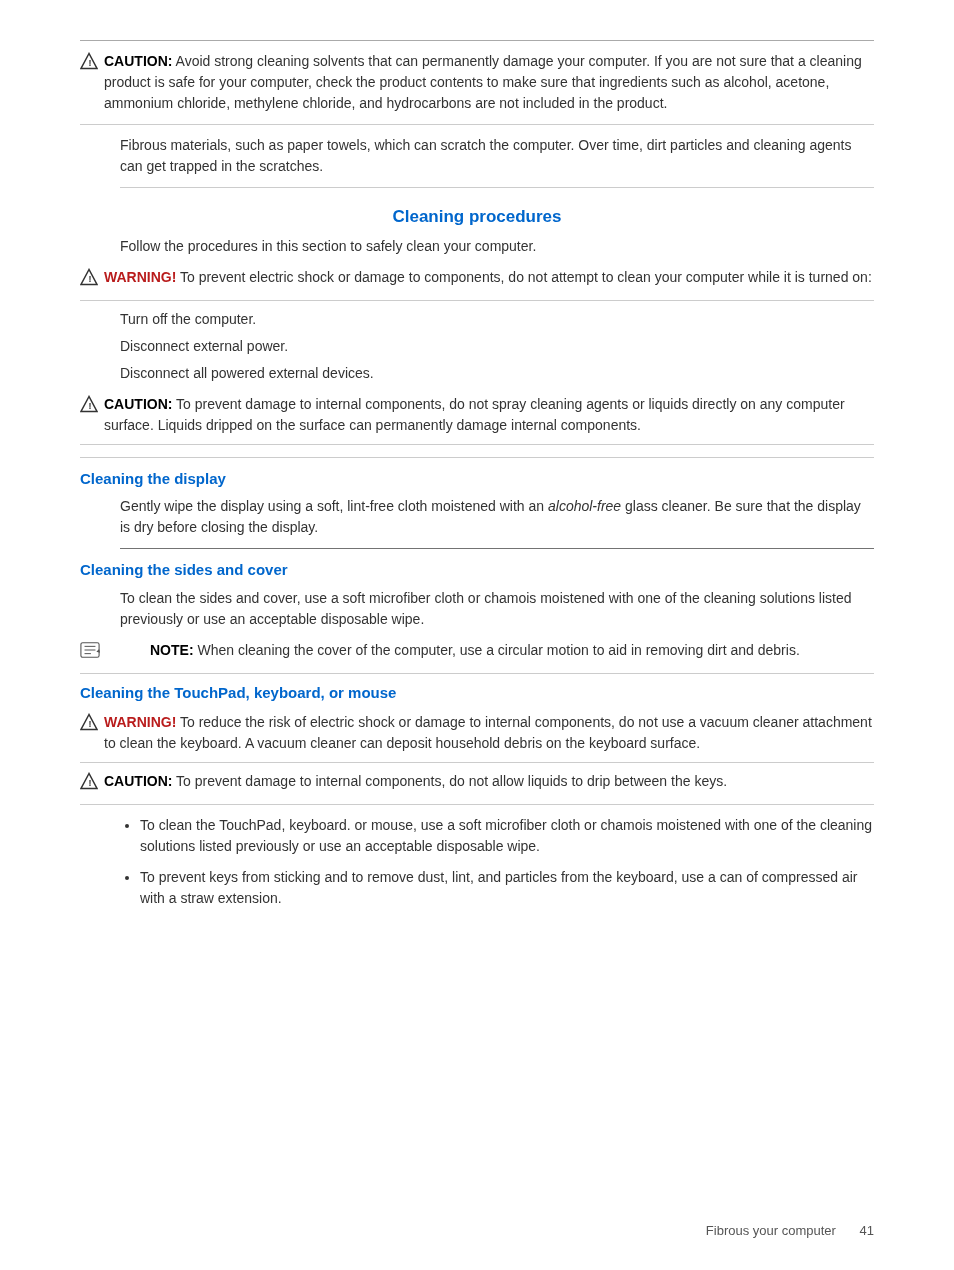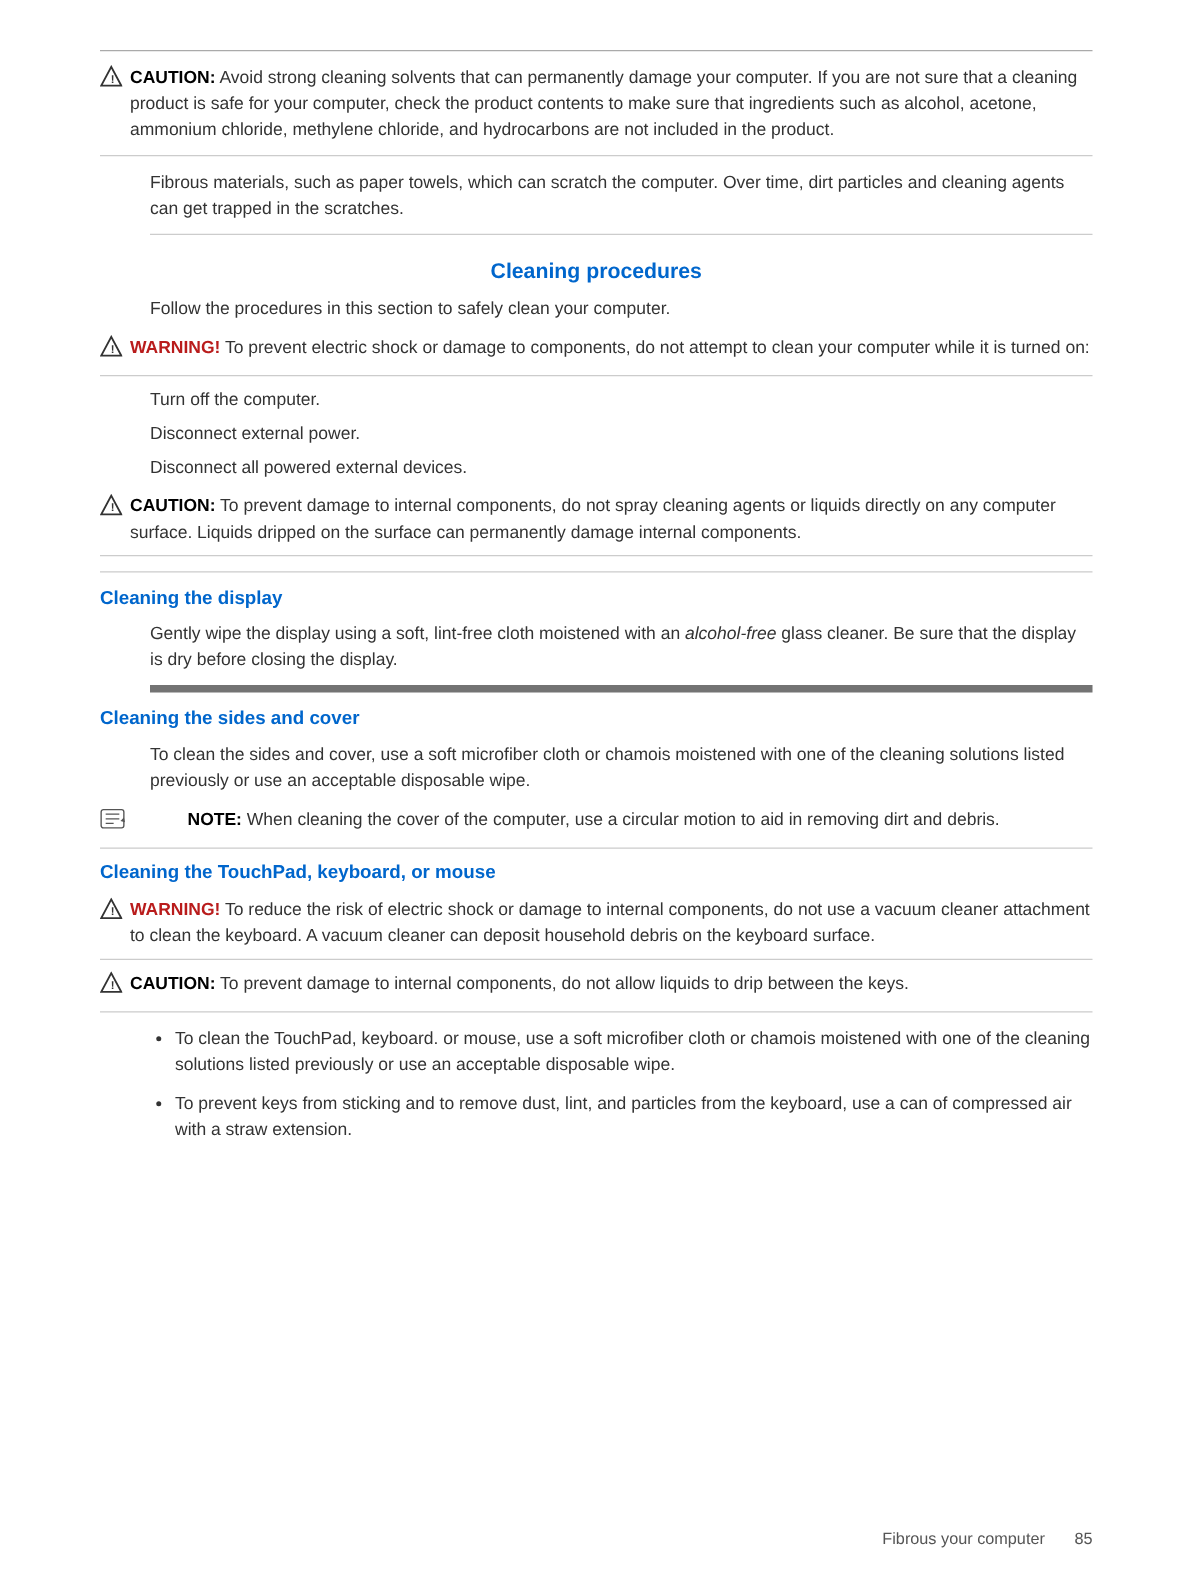--- a/index.html
+++ b/index.html
@@ -166,21 +166,21 @@
   </span>
   <div>
     <span class="label-caution">CAUTION:</span>
     <span>  </span>
     <span>To prevent damage to internal components, do not spray cleaning agents or liquids directly on any computer surface. Liquids dripped on the surface can permanently damage internal components.</span>
   </div>
 </div>
 
 <h3 class="sub-section-heading">Cleaning the display</h3>
 
-<div class="indented" style="margin-bottom:10px; border-bottom:6px solid #737373; padding-bottom:10px;">
+<div class="indented" style="margin-bottom:10px; border-bottom:1px solid #737373; padding-bottom:10px;">
   <span>Gently wipe the display using a soft, lint-free cloth moistened with an </span><span class="italic">alcohol-free</span><span> glass cleaner. Be sure that the display is dry before closing the display.</span>
 </div>
 
 <h3 class="sub-section-heading" style="border-top:none; padding-top:0; margin-top:4px;">Cleaning the sides and cover</h3>
 
 <div class="indented" style="margin-bottom:10px;">To clean the sides and cover, use a soft microfiber cloth or chamois moistened with one of the cleaning solutions listed previously or use an acceptable disposable wipe.</div>
 
 <div class="note-block" style="margin-left:0;gap:44px;">
   <span class="icon-note" style="margin-right:6px; margin-top:1px;">
     <svg viewBox="0 0 22 18" fill="none" xmlns="http://www.w3.org/2000/svg" width="22" height="18">
@@ -228,14 +228,14 @@
   </div>
 </div>
 
 <ul class="bullet-list">
   <li>To clean the TouchPad, keyboard. or mouse, use a soft microfiber cloth or chamois moistened with one of the cleaning solutions listed previously or use an acceptable disposable wipe.</li>
   <li>To prevent keys from sticking and to remove dust, lint, and particles from the keyboard, use a can of compressed air with a straw extension.</li>
 </ul>
 
 <div class="footer">
   <span>Fibrous your computer</span>
-  <span style="margin-left:20px;">85</span>
+  <span style="margin-left:20px;">41</span>
 </div>
 
 </body></html>

